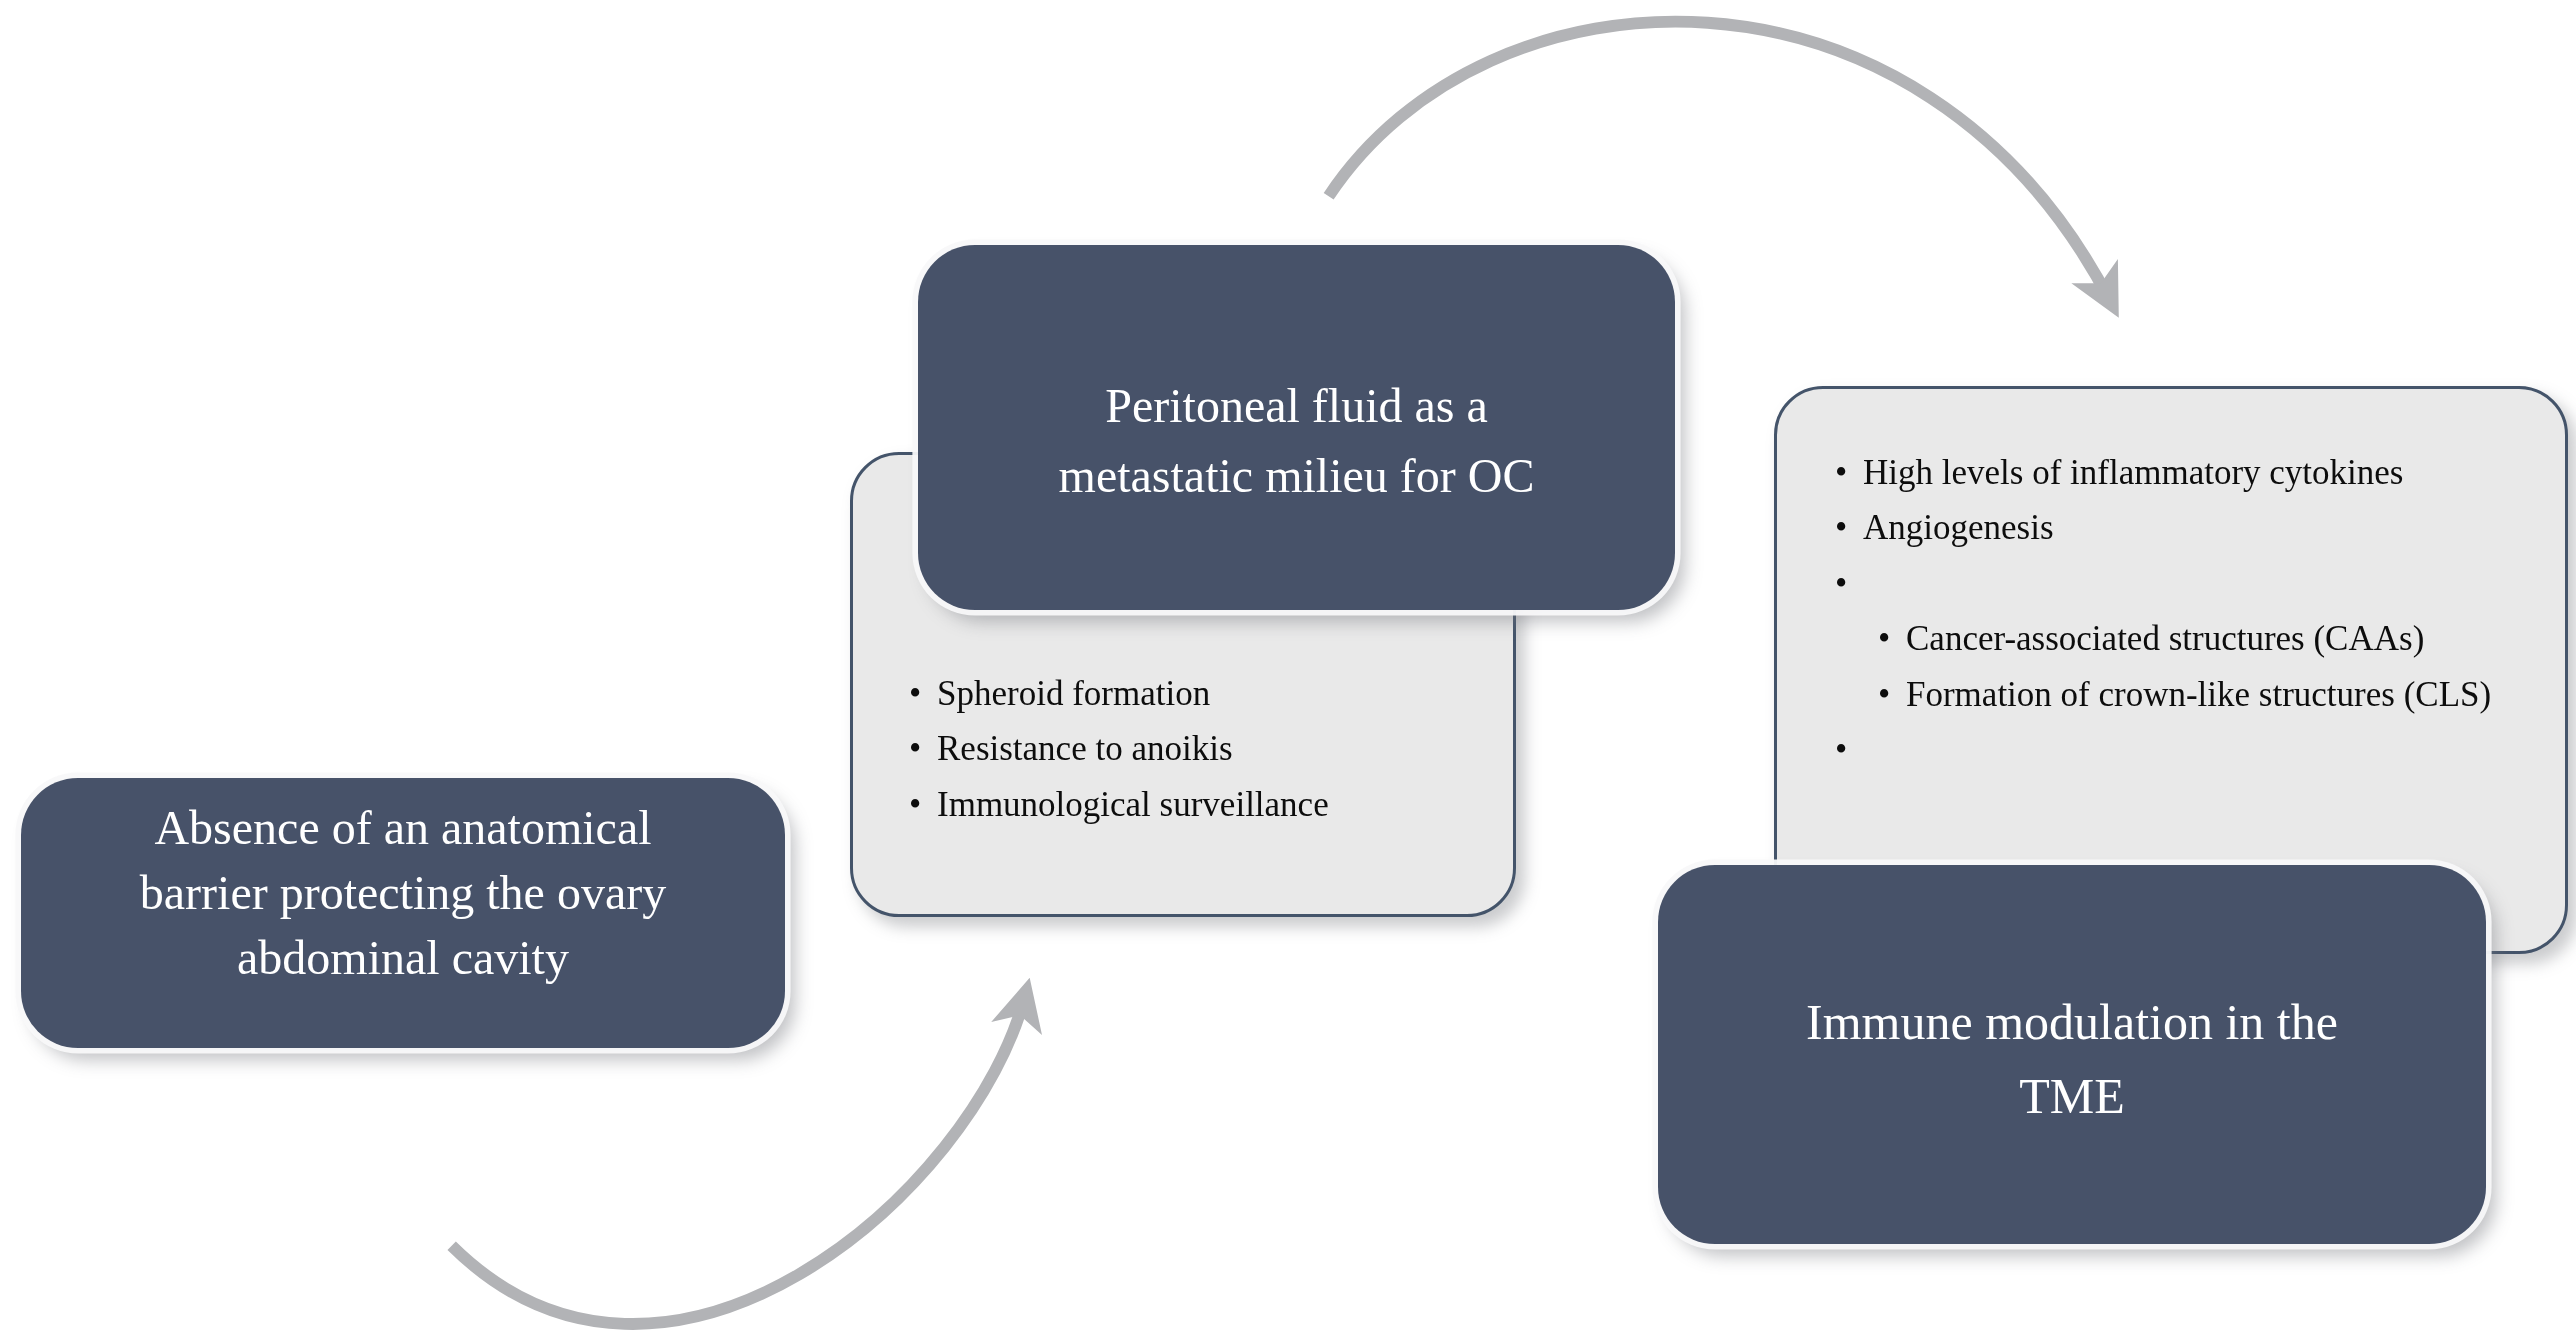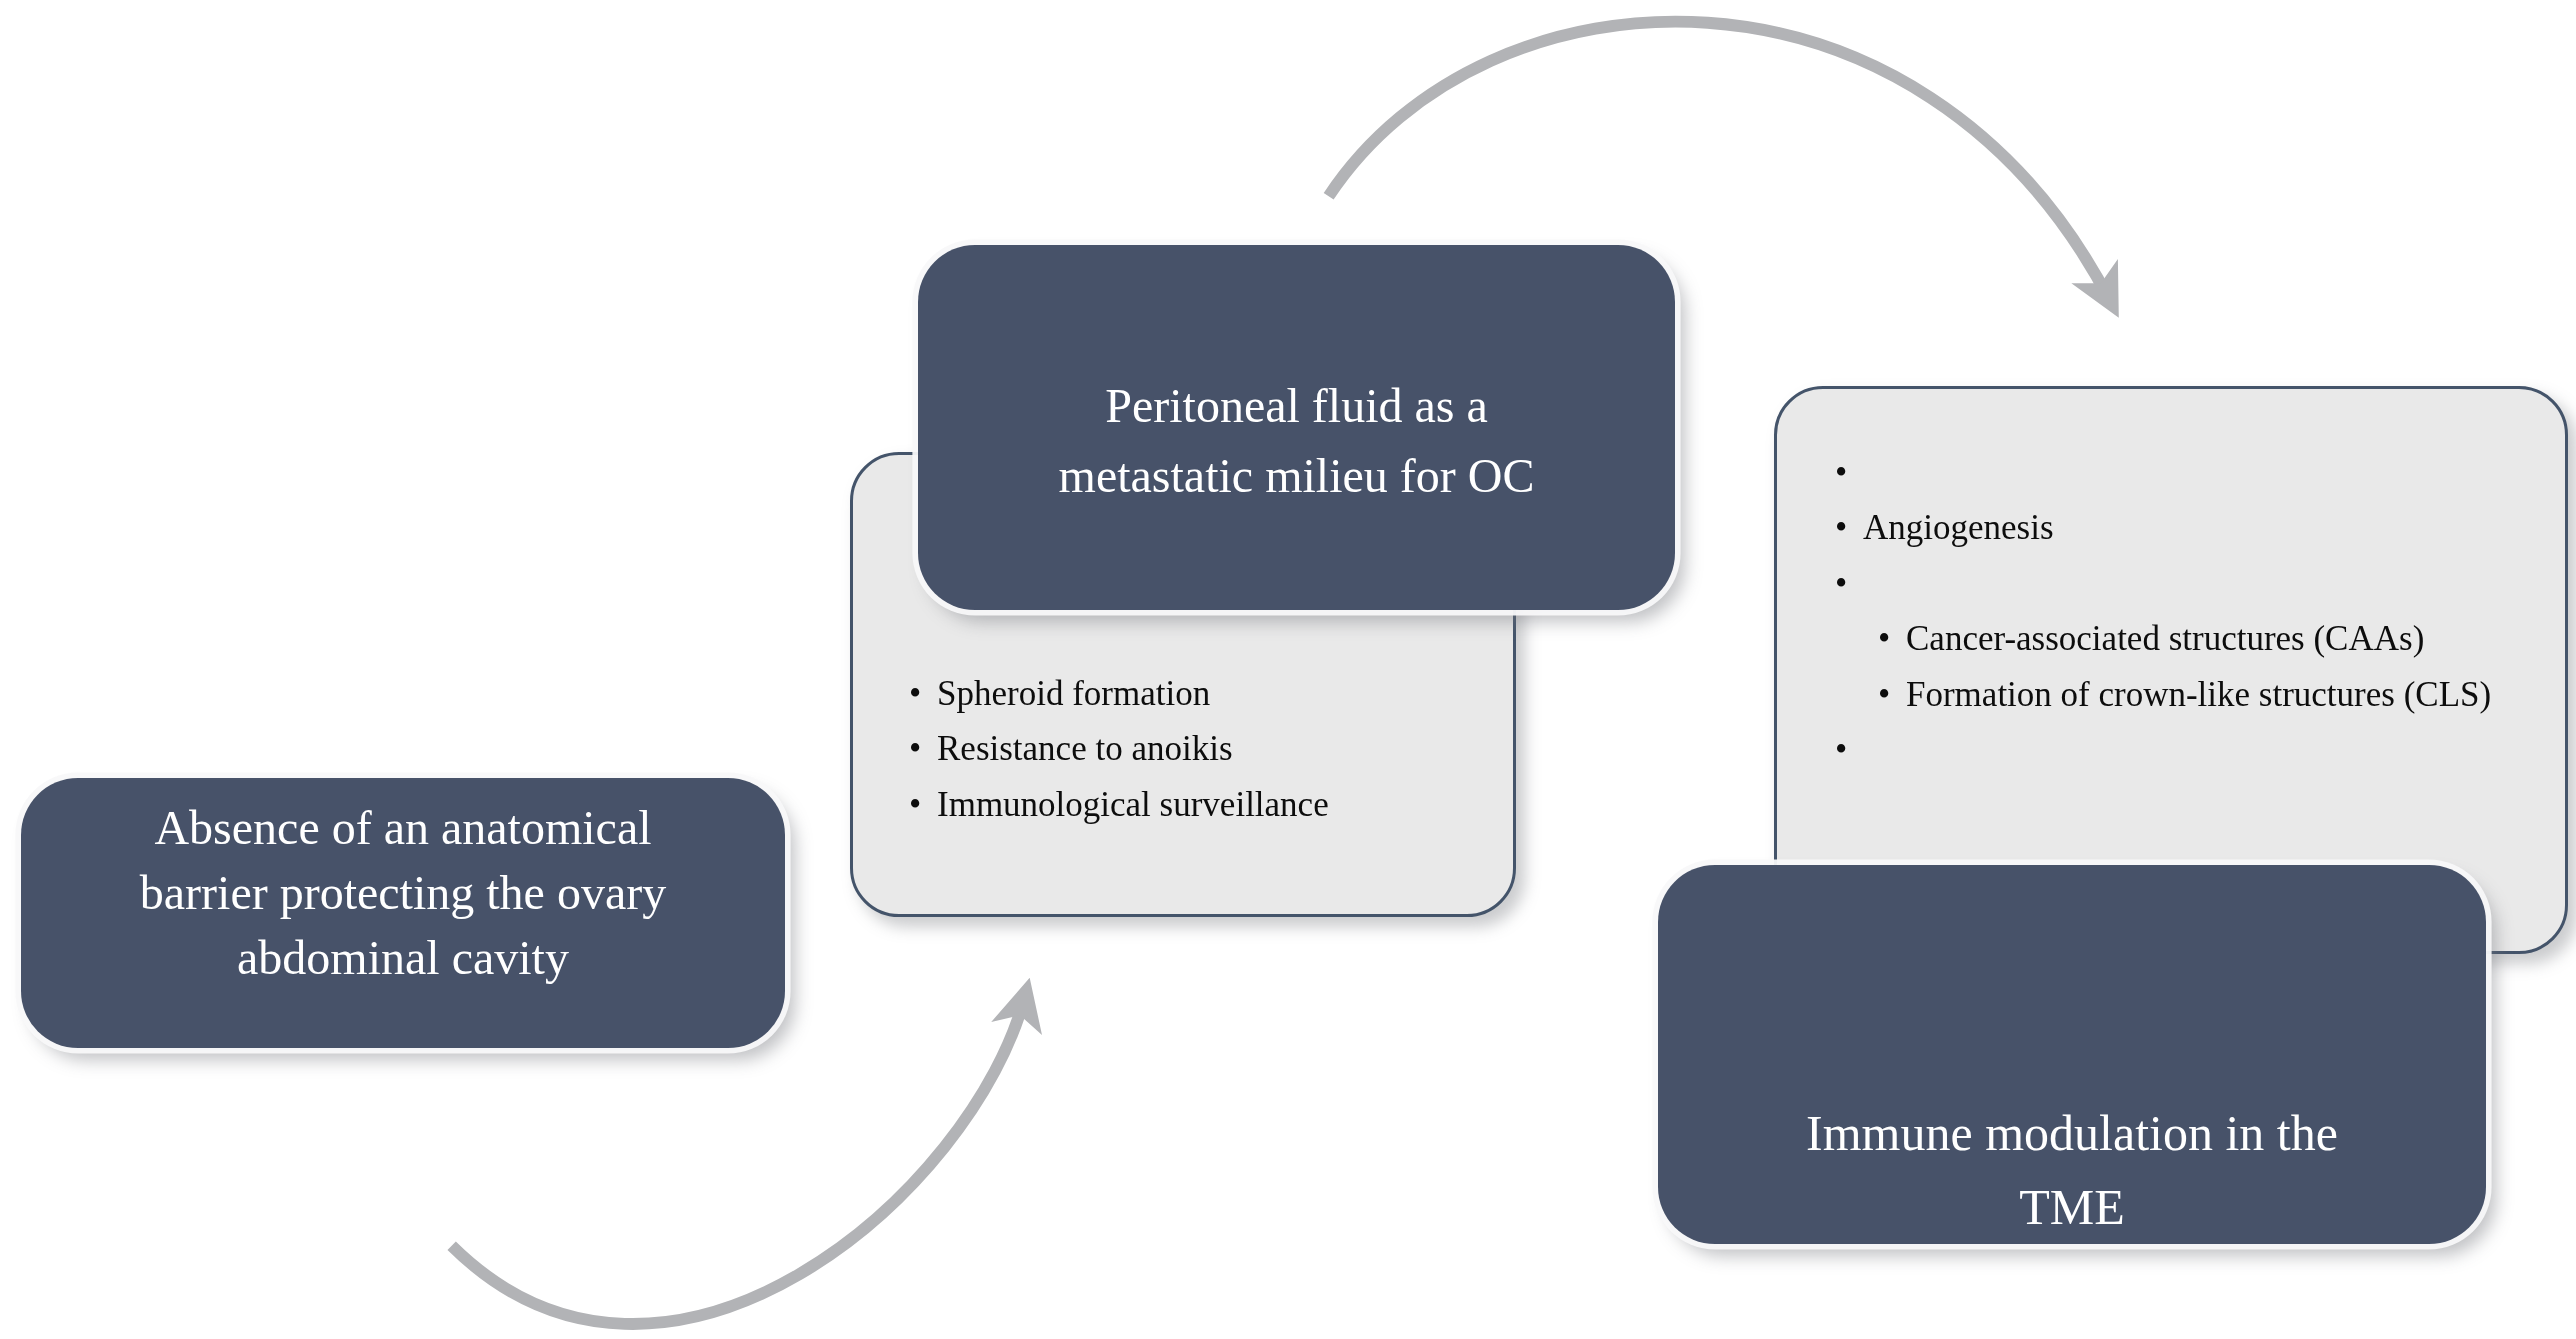--- a/index.html
+++ b/index.html
@@ -27,21 +27,21 @@
   .gray{
     background:var(--gray-box-fill);
     border:3.5px solid var(--gray-box-border);
     border-radius:49px;
     box-shadow:8.4px 9.8px 15.4px rgba(118,120,126,0.38);
     z-index:1;
   }
 
   #left-dark  {left:21px;  top:778px; width:764px; height:270px; padding-bottom:41px;}
   #middle-dark{left:918px;top:245px;  width:757px; height:365px; padding-top:26px;}
-  #right-dark {left:1658px;top:865px; width:828px; height:379px; padding-top:9.8px;justify-content:flex-end;}
+  #right-dark {left:1658px;top:865px; width:828px; height:379px; padding-top:9.8px;}
   #middle-gray{left:850px;top:452px;  width:666px;  height:465px;}
   #right-gray {left:1774px;top:386px;  width:794px; height:568px;}
 
   .title{font-size:48px;line-height:65px;font-weight:normal;}
   #middle-dark .title{line-height:70px;}
   #right-dark .title{font-size:50px;line-height:74px;}
   .title .line{display:block;white-space:nowrap;}
 
   .bullets{position:absolute;z-index:3;color:var(--bullet-text);}
   #middle-gray-bullets{left:909px;top:670px;width:575px;}
@@ -103,20 +103,21 @@
       </div>
       <div class="bullet level1">
         <span class="dot">•</span>
         <span class="btxt">Immunological surveillance</span>
       </div>
     </div>
 
   <div class="bullets" id="right-gray-bullets">
       <div class="bullet level1">
         <span class="dot">•</span>
+        <span class="btxt">High levels of inflammatory cytokines</span>
       </div>
       <div class="bullet level1">
         <span class="dot">•</span>
         <span class="btxt">Angiogenesis</span>
       </div>
       <div class="bullet level1">
         <span class="dot">•</span>
       </div>
       <div class="bullet level2">
         <span class="dot">•</span>

